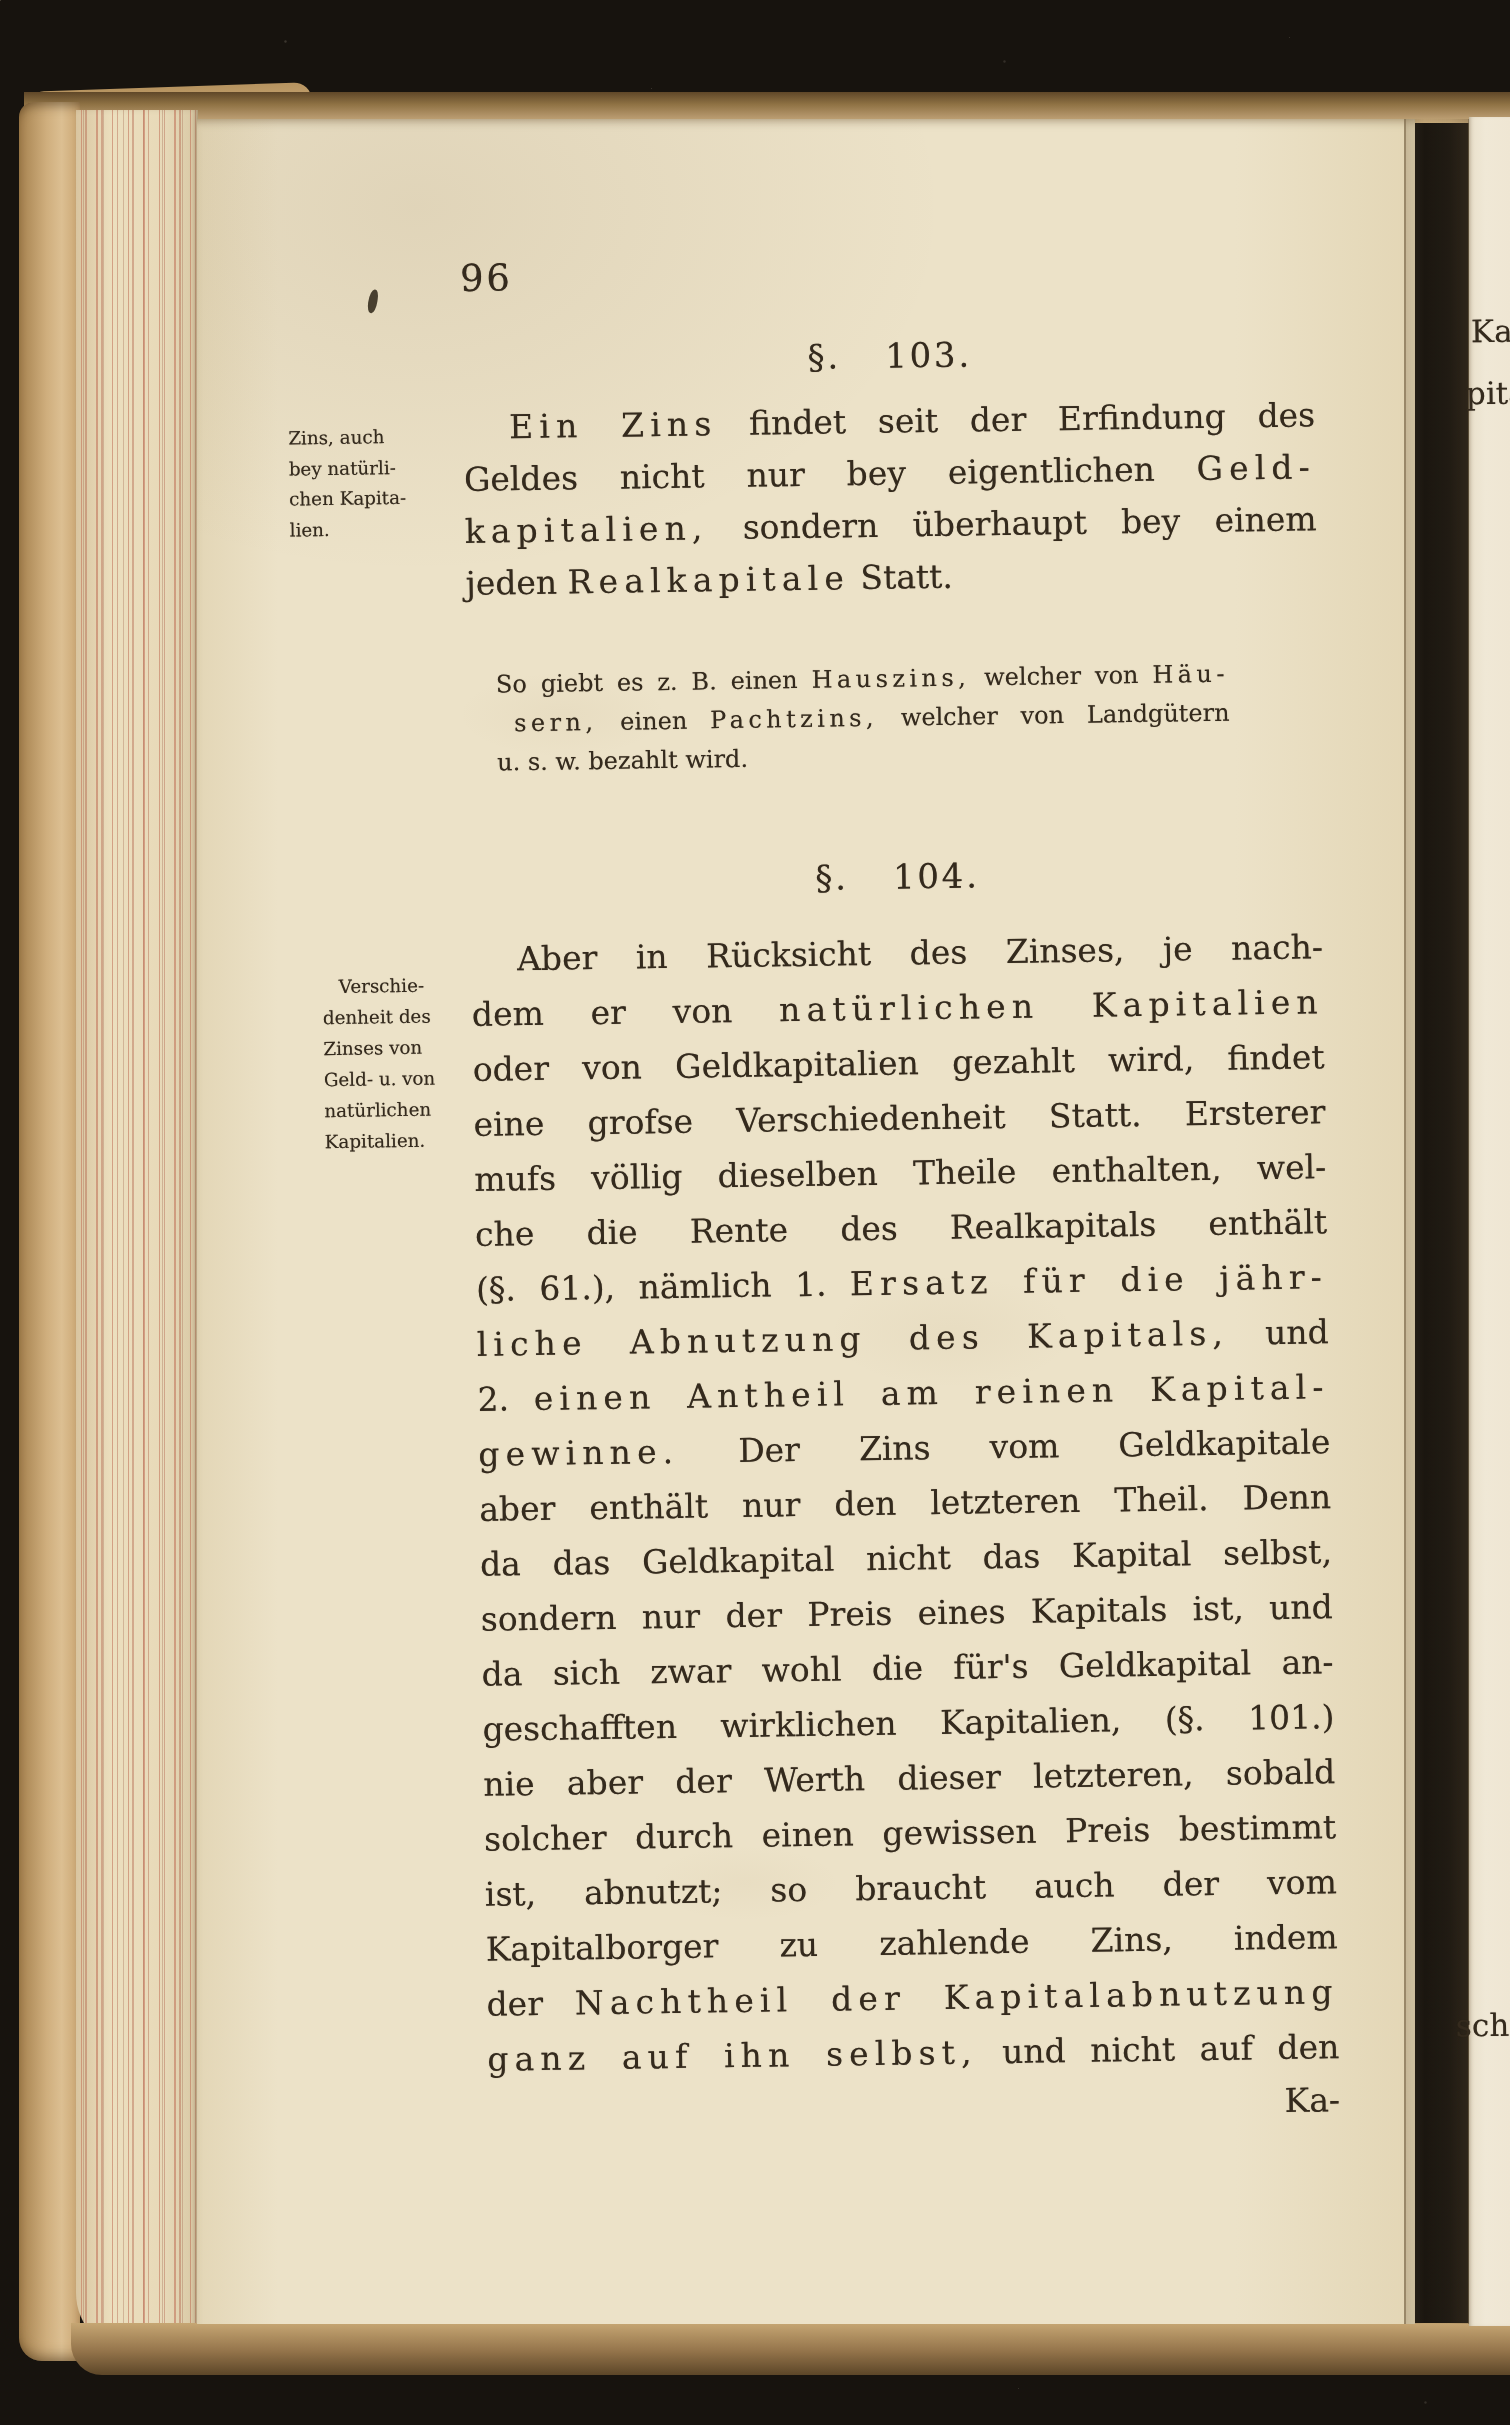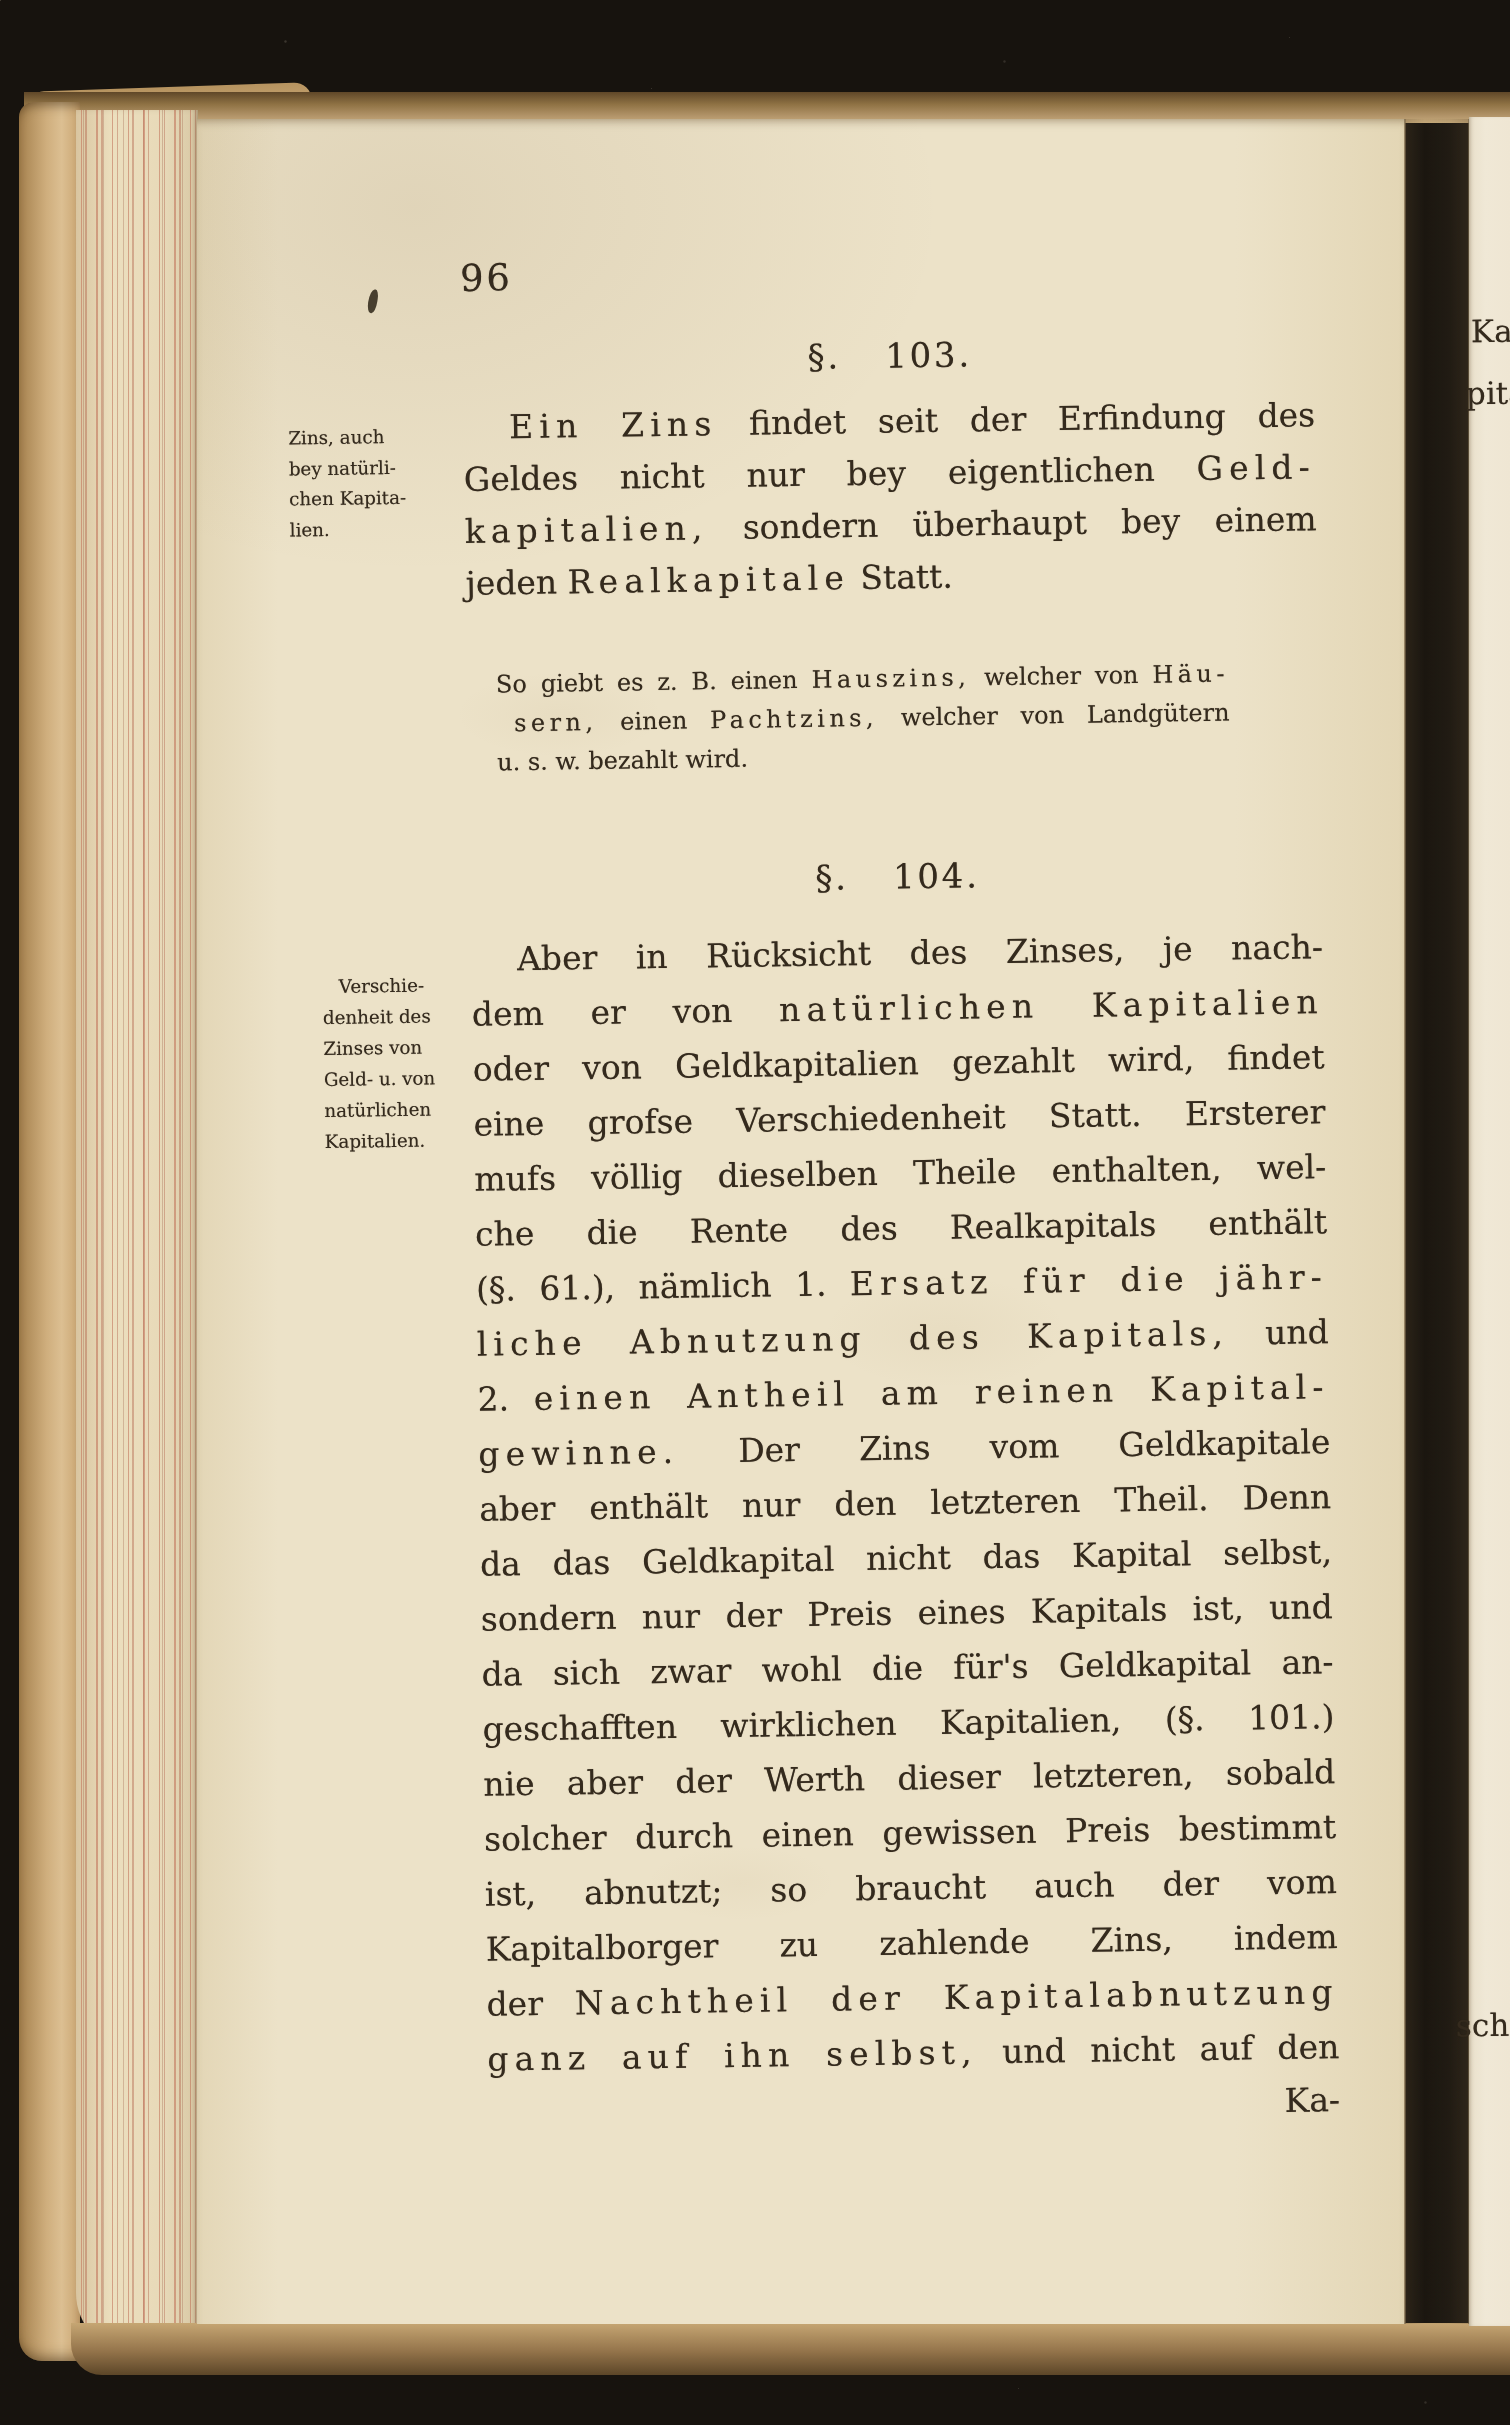--- a/index.html
+++ b/index.html
@@ -43,21 +43,21 @@
   .bottom-edge{position:absolute;left:71px;top:2323px;width:1440px;height:52px;
     background:linear-gradient(180deg,#c6a673,#93734a 55%,#5c4628);
     border-radius:0 0 0 31px;}
 
   
   .page{position:absolute;left:197px;top:119px;width:1208px;height:2205px;
     background:
       radial-gradient(882px 611px at 18% 4%, rgba(120,92,52,.10), rgba(120,92,52,0) 60%),
       linear-gradient(90deg,#e3d6b6 0,#ece2c8 81px,#ece2c8 1038px,#e3d6b5 100%),
       #ebe1c6;
-    box-shadow:inset 0 6.8px 9.5px -5.4px rgba(110,85,50,.55);}
+    box-shadow:inset 0 6.8px 9.5px -5.4px rgba(110,85,50,.55);padding-left:10px;}
   .page-texture{position:absolute;inset:0;
     background:
       radial-gradient(149px 61px at 30% 27%, rgba(150,120,70,.05), rgba(150,120,70,0) 70%),
       radial-gradient(176px 81px at 62% 55%, rgba(150,120,70,.05), rgba(150,120,70,0) 70%),
       radial-gradient(136px 54px at 45% 80%, rgba(150,120,70,.045), rgba(150,120,70,0) 70%);}
 
   
   .gutter{position:absolute;left:1404px;top:119px;width:62px;height:2205px;
     background:linear-gradient(90deg, rgba(105,85,55,.24), rgba(120,100,65,.04) 30%, rgba(120,100,65,.10) 70%, rgba(105,85,55,.28));
     border-left:2px solid rgba(125,105,75,.6);

